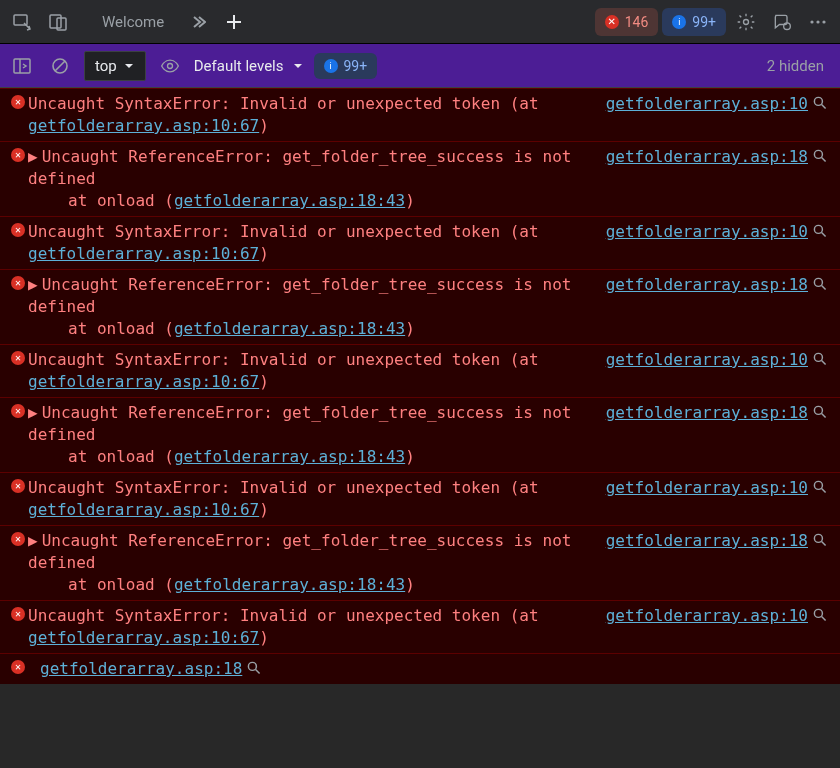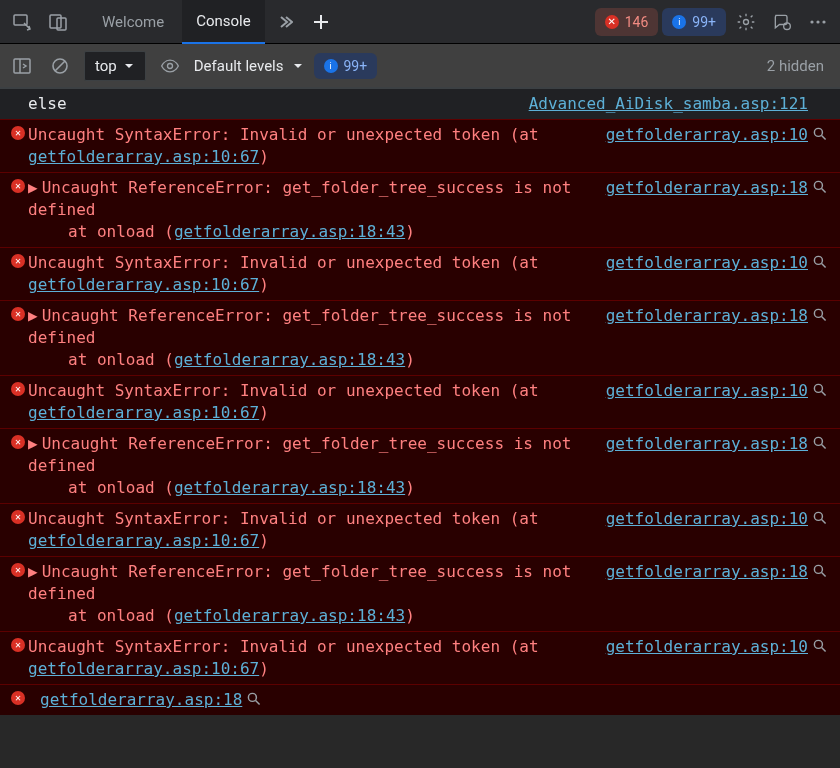--- a/index.html
+++ b/index.html
@@ -63,21 +63,21 @@
     font-size:14px;cursor:pointer;
   }
   .badge.err{background:#4e3534;color:#f28b82}
   .badge.info{background:#2a3a5c;color:#8ab4f8}
   .badge .dot{width:14px;height:14px;border-radius:50%;display:inline-flex;align-items:center;justify-content:center;font-size:10px;color:#fff}
   .badge.err .dot{background:#d93025}
   .badge.info .dot{background:#1a73e8}
 
   
   .filterbar{
-    height:44px;background:#404040;display:flex;align-items:center;
+    height:44px;background:#4c1d95;display:flex;align-items:center;
     border-bottom:1px solid var(--border);padding:0 8px;gap:10px;
   }
   .filterbar .iconbtn{
     width:28px;height:28px;display:flex;align-items:center;justify-content:center;
     color:var(--text-dim);cursor:pointer;border-radius:2px;
   }
   .context-select{
     display:flex;align-items:center;gap:6px;background:#202124;
     border:1px solid var(--border);height:30px;padding:0 10px;border-radius:2px;
     color:var(--text);cursor:pointer;font-size:15px;
@@ -129,21 +129,20 @@
     </svg>
   </div>
   <div class="iconbtn">
     <svg width="20" height="20" viewBox="0 0 20 20" fill="none" stroke="currentColor" stroke-width="1.5">
       <rect x="2" y="3" width="11" height="13" rx="1"></rect>
         <rect x="9" y="6" width="9" height="12" rx="1"></rect>
     </svg>
   </div>
   <div class="spacer"></div>
   <div class="tab">Welcome</div>
-  <div class="tab active">Console</div>
   <div class="iconbtn">
     <svg width="16" height="16" viewBox="0 0 16 16" fill="none" stroke="currentColor" stroke-width="2">
         <path d="M4 3 L10 8 L4 13"></path>
         <path d="M9 3 L15 8 L9 13"></path>
       </svg>
   </div>
   <div class="iconbtn" style="color:#e8eaed">
     <svg width="18" height="18" viewBox="0 0 18 18" stroke="currentColor" stroke-width="2">
         <path d="M9 2 V16 M2 9 H16"></path>
       </svg>
@@ -211,31 +210,20 @@
       </svg>
   </div>
   <div class="badge info" style="height:26px">
     <span class="dot" style="font-size:9px">i</span>
     <span>99+</span>
   </div>
   <div class="hidden-count">2 hidden</div>
 </div>
 
 <div class="messages mono" id="messages">
-    <div class="msg log">
-      <div class="gutter"></div>
-      <div class="body">else</div>
-      <div class="src"><a href="#">Advanced_AiDisk_samba.asp:121</a></div>
-      <div class="mag" style="visibility:hidden">
-        <svg width="16" height="16" viewBox="0 0 20 20" fill="none" stroke="currentColor" stroke-width="1.8">
-          <circle cx="8" cy="8" r="5"></circle>
-          <path d="M12 12 L17 17"></path>
-        </svg>
-      </div>
-    </div>
     <div class="msg error">
       <div class="gutter">
         <span class="erricon">✕</span>
       </div>
       <div class="body">Uncaught SyntaxError: Invalid or unexpected token (at <a class="inline" href="#">getfolderarray.asp:10:67</a>)</div>
       <div class="src"><a href="#">getfolderarray.asp:10</a></div>
       <div class="mag">
         <svg width="16" height="16" viewBox="0 0 20 20" fill="none" stroke="currentColor" stroke-width="1.8">
           <circle cx="8" cy="8" r="5"></circle>
           <path d="M12 12 L17 17"></path>

